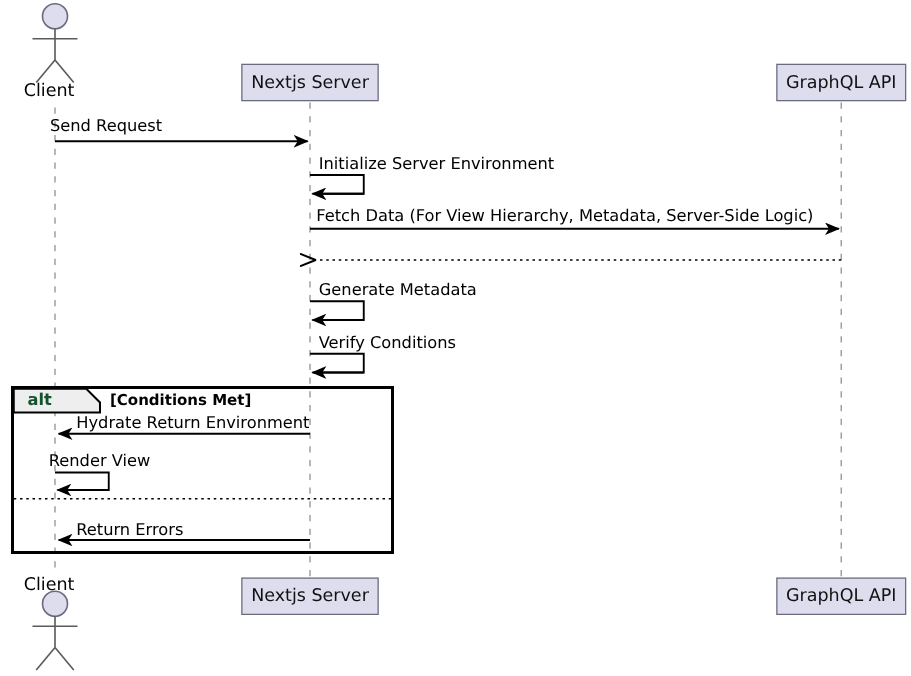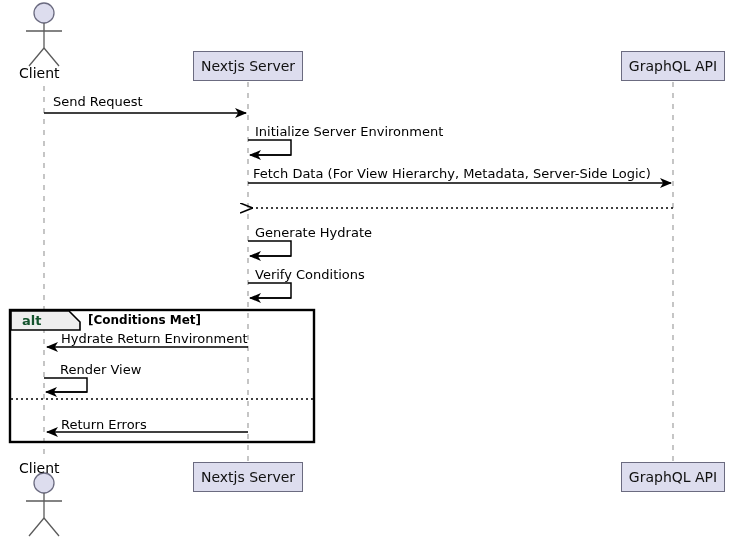--- a/index.html
+++ b/index.html
@@ -161,34 +161,34 @@
   <div class="participant-box" style="left:193px; top:462px; width:110px; height:30px;">
     <span>Nextjs Server</span>
   </div>
   <div class="participant-box" style="left:621px; top:462px; width:104px; height:30px;">
     <span>GraphQL API</span>
   </div>
 
   <div class="actor-label" style="left:19px; top:66px;">Client</div>
   <div class="actor-label" style="left:19px; top:461px;">Client</div>
 
-  <div class="msg-label" style="left:53px; top:95px;">Send Request</div>
+  <div class="msg-label" style="left:40px; top:95px;">Send Request</div>
 
   <div class="msg-label" style="left:253px; top:167px;">Fetch Data (For View Hierarchy, Metadata, Server-Side Logic)</div>
 
   <div class="msg-label" style="left:255px; top:125px;">Initialize Server Environment</div>
 
 
-  <div class="msg-label" style="left:255px; top:226px;">Generate Hydrate</div>
+  <div class="msg-label" style="left:255px; top:226px;">Generate Metadata</div>
 
   <div class="msg-label" style="left:255px; top:268px;">Verify Conditions</div>
 
   <div class="msg-label" style="left:61px; top:332px;">Hydrate Return Environment</div>
 
-  <div class="msg-label" style="left:60px; top:363px;text-align:center;">Render View</div>
+  <div class="msg-label" style="left:39px; top:363px;text-align:center;">Render View</div>
 
   <div class="msg-label" style="left:61px; top:418px;">Return Errors</div>
 
   <div class="frag-operator" style="left:22px; top:314px;">alt</div>
 
   <div class="frag-guard" style="left:88px; top:314px;">[Conditions Met]</div>
 
 
 </div>
 

